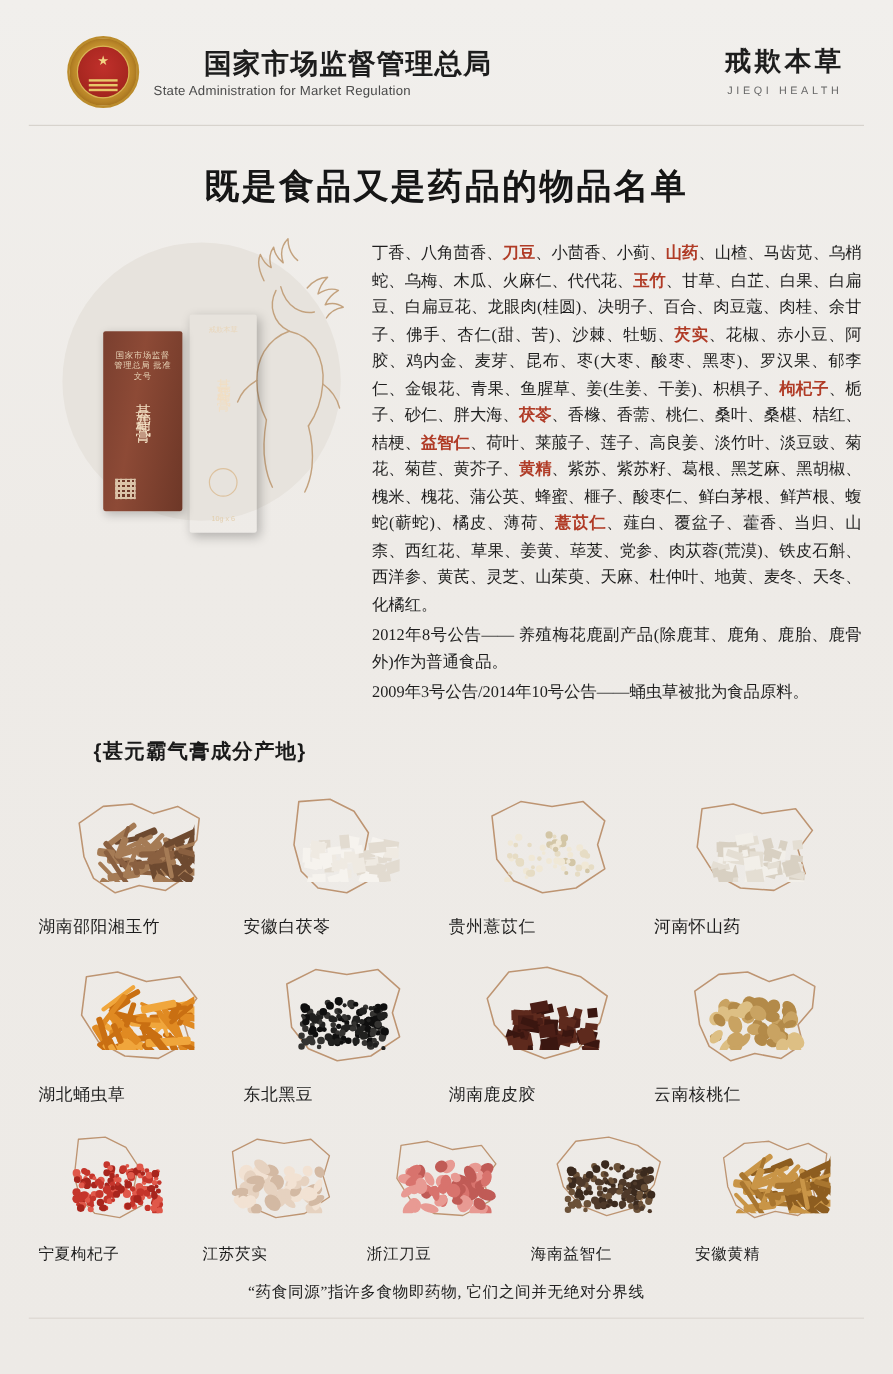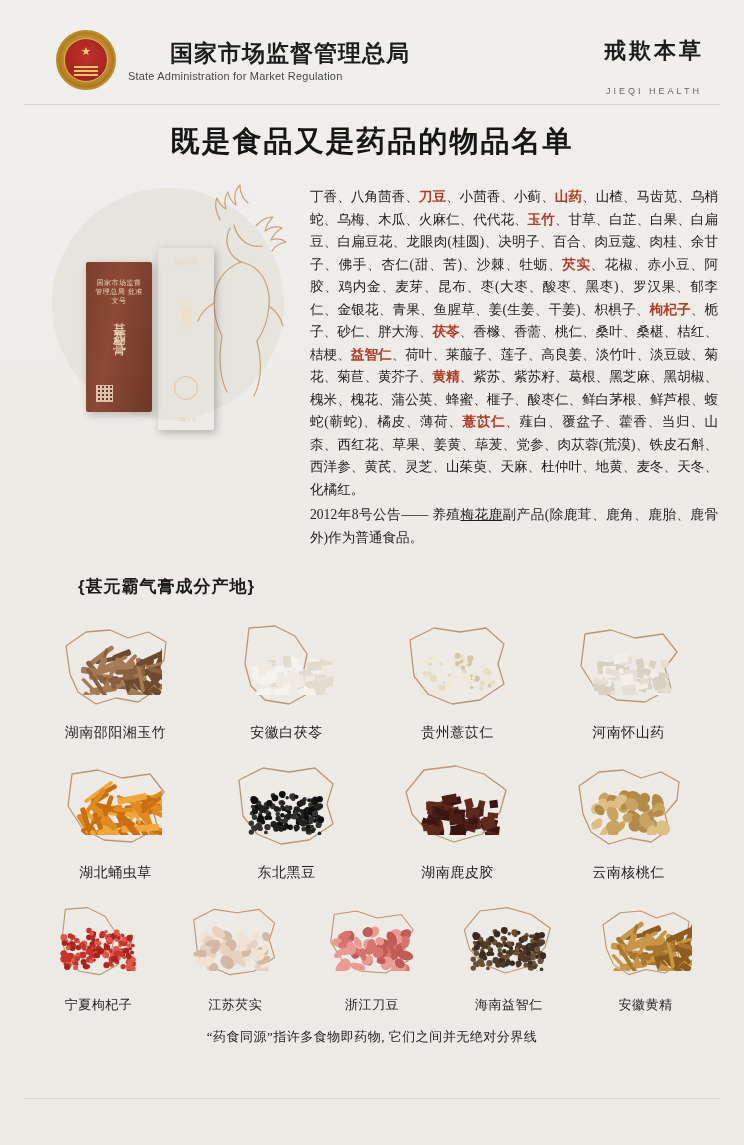--- a/index.html
+++ b/index.html
@@ -97,39 +97,39 @@
   .brand .cn {
     font-size: 22px;
     font-weight: bold;
     letter-spacing: 3px;
     color: #1d1d1d;
   }
   .brand .en {
     font-size: 9px;
     letter-spacing: 3px;
     color: #666;
-    margin-top: 20px;
+    margin-top: 4px;
   }
   .header-rule {
     position: absolute;
     left: 24px;
     right: 24px;
     top: 104px;
     height: 1px;
     background: #d7d3cd;
   }
 
   
   .main-title {
     text-align: center;
     font-size: 29px;
     font-weight: bold;
     letter-spacing: 2px;
     color: #161616;
-    margin-top: 12px;
+    margin-top: 26px;
   }
 
   
   .top-section {
     display: flex;
     margin-top: 22px;
     padding: 0 26px 0 30px;
     box-sizing: border-box;
     justify-content: center;
   }
@@ -256,21 +256,21 @@
     font-size: 13.6px;
     line-height: 22.5px;
     color: #1e1e1e;
     text-align: justify;
     font-family: "Liberation Serif", "DejaVu Serif", serif;
     padding-top: 2px;
   }
   .text-col p { margin: 0; }
   .text-col p + p { margin-top: 3px; }
   .hl { color: #b03b26; font-weight: bold; }
-  .uline { text-decoration: underline; }
+  .uline { }
 
   
   .origins {
     margin-top: 26px;
     padding: 0 30px;
   }
   .origins-title {
     font-size: 17px;
     font-weight: bold;
     color: #1a1a1a;
@@ -279,21 +279,21 @@
     margin-left: 48px;
   }
   .grid {
     display: flex;
     flex-wrap: wrap;
   }
   .row4 .cell { width: 25%; }
   .row5 .cell { width: 20%; }
   .cell {
     box-sizing: border-box;
-    text-align: center;
+    text-align: left;
     padding: 6px 2px 2px;
   }
   .cell .art {
     position: relative;
     height: 112px;
     display: flex;
     align-items: center;
     justify-content: center;
   }
   .row5 .cell .art { height: 104px; }
@@ -393,20 +393,21 @@
         <div class="head">戒欺本草</div>
         <div class="vtext">甚元霸气膏</div>
         <div class="seal"></div>
         <div class="foot">10g x 6</div>
       </div>
     </div>
 
     <div class="text-col">
       <p id="list-para">丁香、八角茴香、<span class="hl">刀豆</span>、小茴香、小蓟、<span class="hl">山药</span>、山楂、马齿苋、乌梢蛇、乌梅、木瓜、火麻仁、代代花、<span class="hl">玉竹</span>、甘草、白芷、白果、白扁豆、白扁豆花、龙眼肉(桂圆)、决明子、百合、肉豆蔻、肉桂、余甘子、佛手、杏仁(甜、苦)、沙棘、牡蛎、<span class="hl">芡实</span>、花椒、赤小豆、阿胶、鸡内金、麦芽、昆布、枣(大枣、酸枣、黑枣)、罗汉果、郁李仁、金银花、青果、鱼腥草、姜(生姜、干姜)、枳椇子、<span class="hl">枸杞子</span>、栀子、砂仁、胖大海、<span class="hl">茯苓</span>、香橼、香薷、桃仁、桑叶、桑椹、桔红、桔梗、<span class="hl">益智仁</span>、荷叶、莱菔子、莲子、高良姜、淡竹叶、淡豆豉、菊花、菊苣、黄芥子、<span class="hl">黄精</span>、紫苏、紫苏籽、葛根、黑芝麻、黑胡椒、槐米、槐花、蒲公英、蜂蜜、榧子、酸枣仁、鲜白茅根、鲜芦根、蝮蛇(蕲蛇)、橘皮、薄荷、<span class="hl">薏苡仁</span>、薤白、覆盆子、藿香、当归、山柰、西红花、草果、姜黄、荜茇、党参、肉苁蓉(荒漠)、铁皮石斛、西洋参、黄芪、灵芝、山茱萸、天麻、杜仲叶、地黄、麦冬、天冬、化橘红。</p>
       <p id="notice1">2012年8号公告—— 养殖<span class="uline">梅花鹿</span>副产品(除鹿茸、鹿角、鹿胎、鹿骨外)作为普通食品。</p>
+      <p id="notice2">2009年3号公告/2014年10号公告——<span class="uline">蛹虫草</span>被批为食品原料。</p>
     </div>
   </div>
 
   <div class="origins">
     <div class="origins-title">{甚元霸气膏成分产地}</div>
 
     <div class="grid row4" id="row1">
         <div class="cell">
           <div class="art">
             <svg class="map-outline" viewBox="0 0 128 100">

